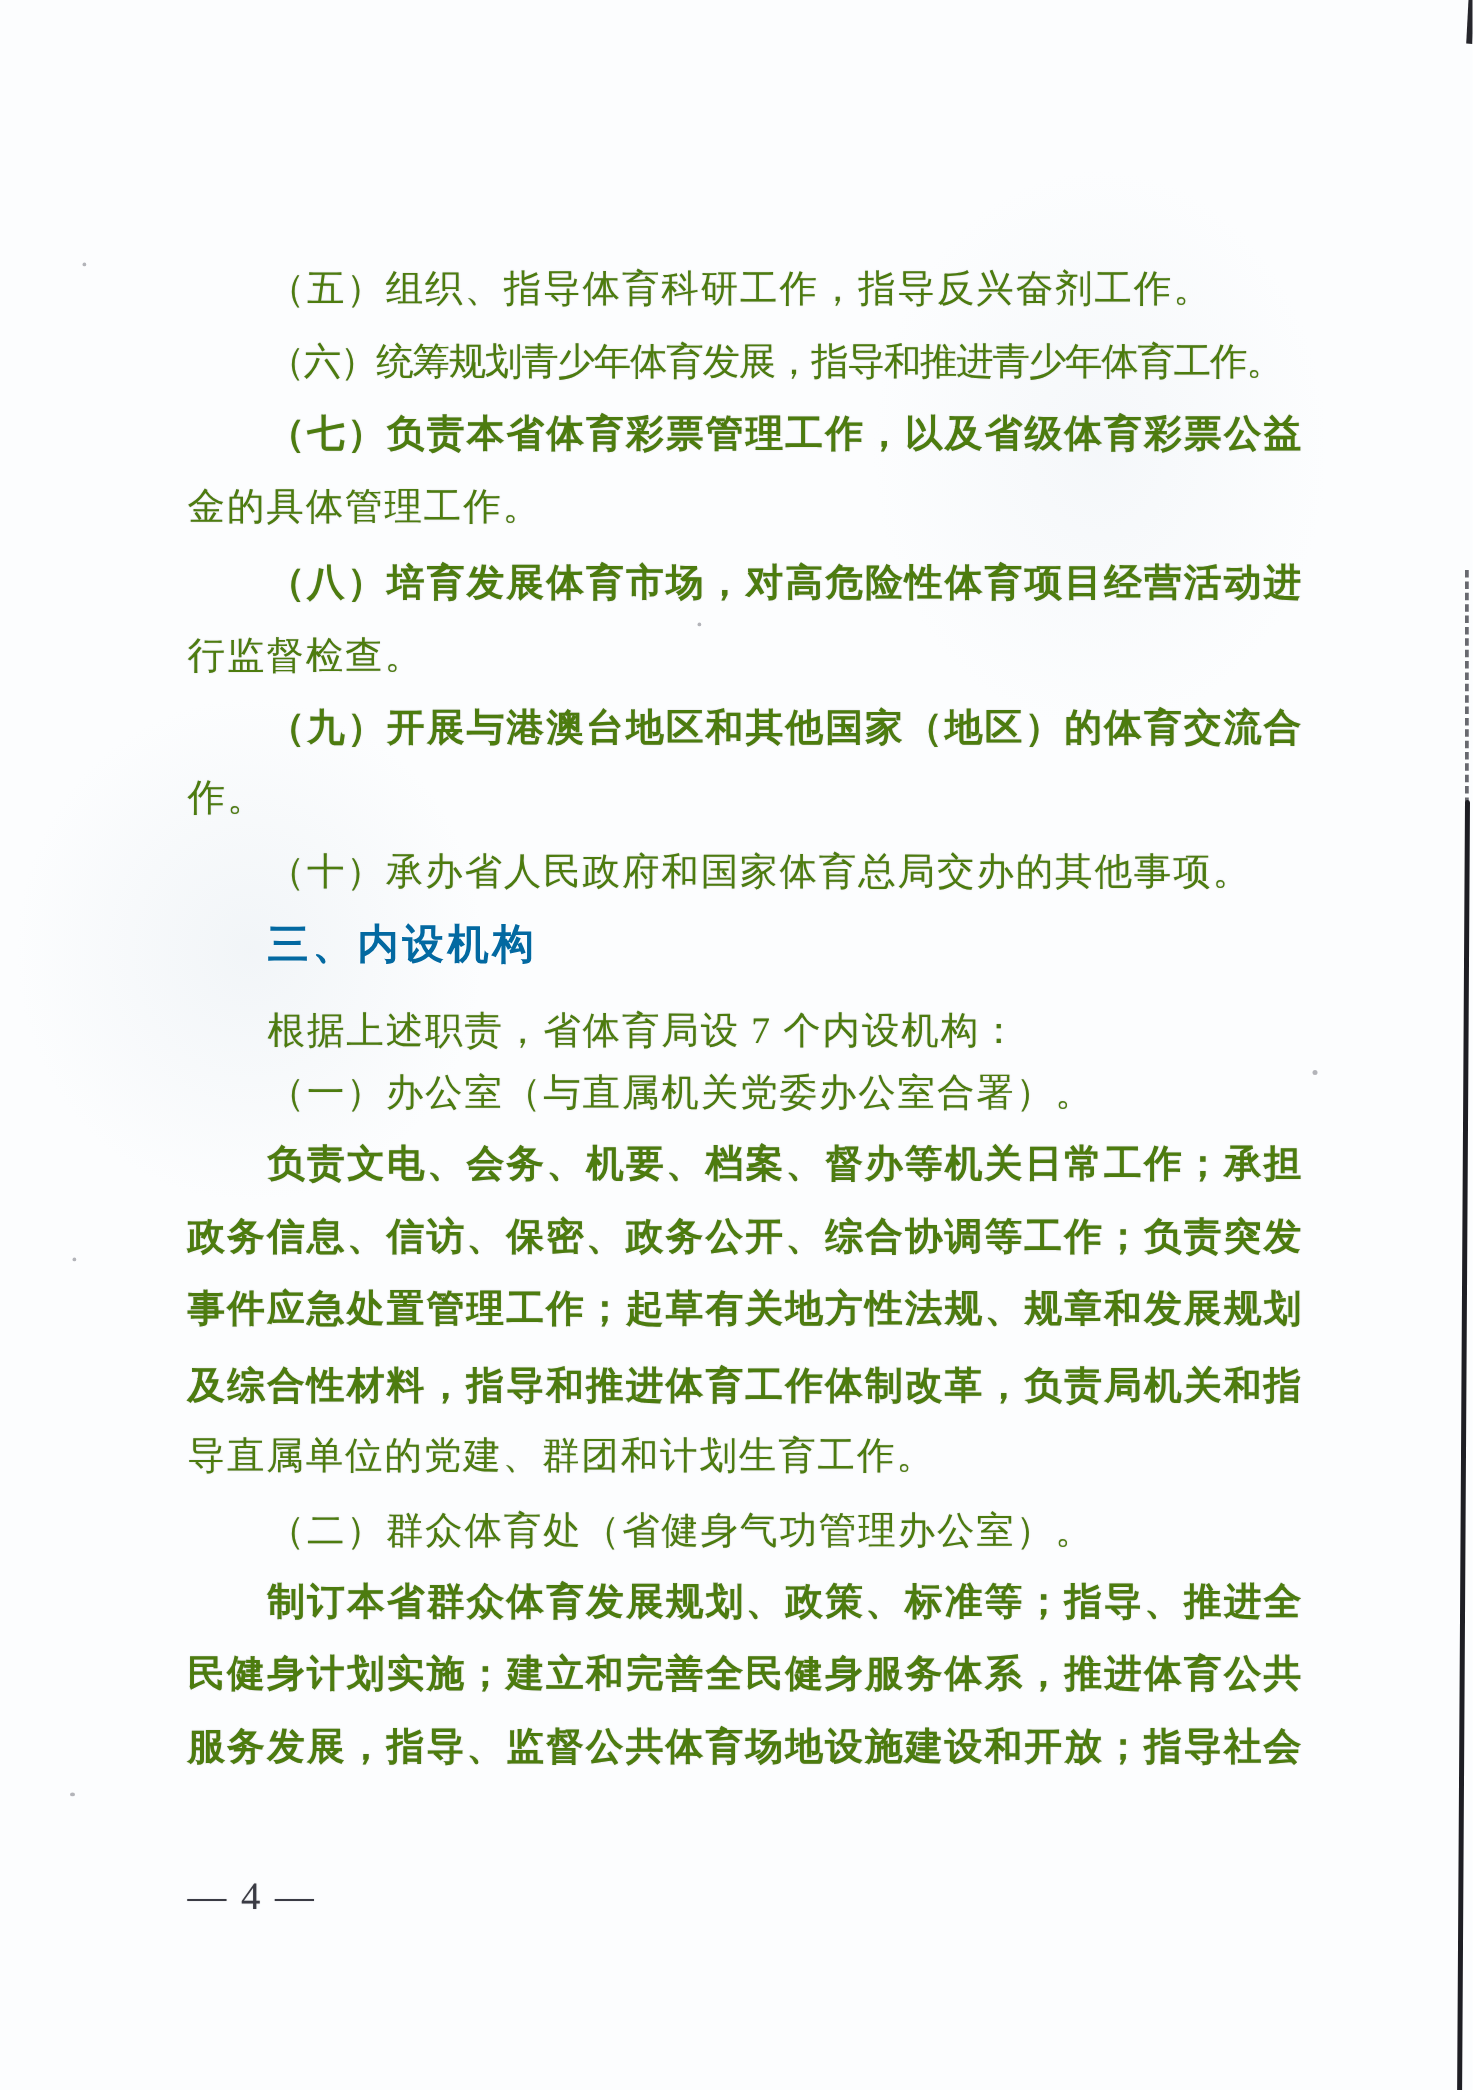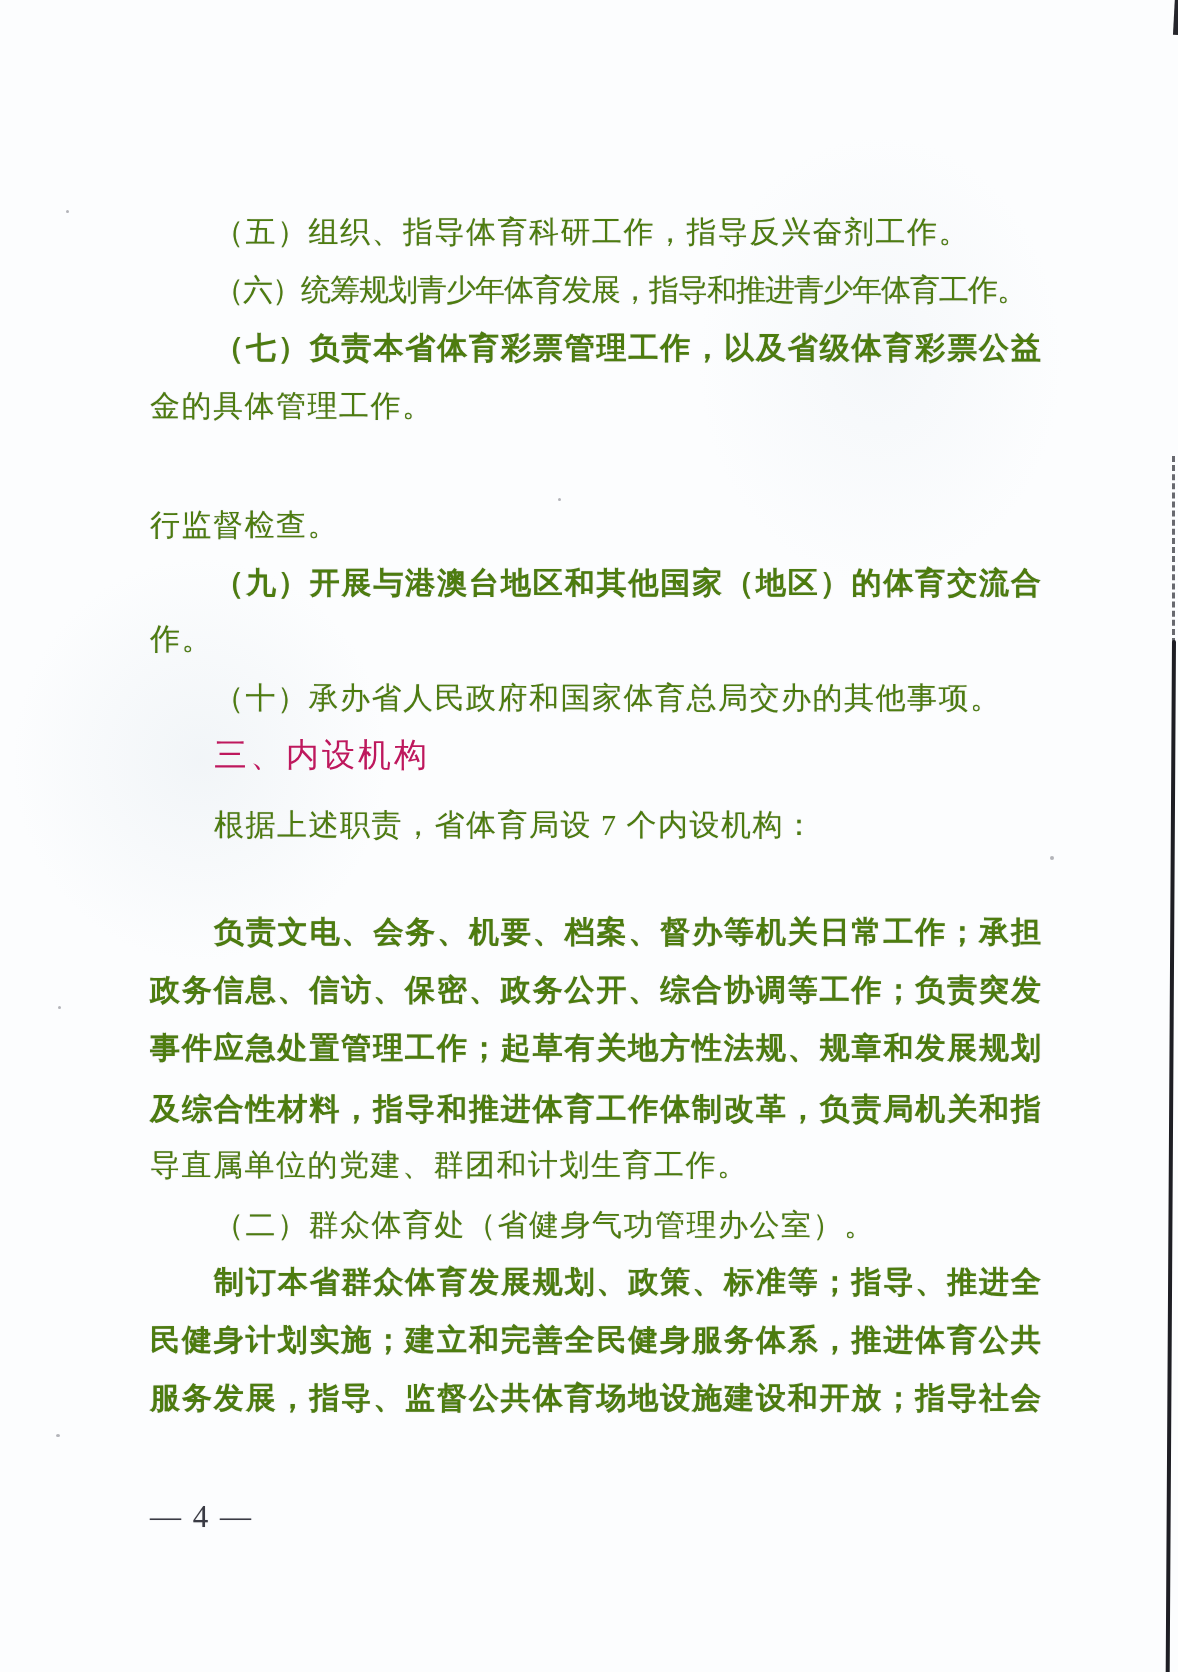--- a/index.html
+++ b/index.html
@@ -20,22 +20,22 @@
     line-height:58px; font-size:30px; letter-spacing:1.5px;
     color:#4d7c0f;
     text-shadow:0 0 1px rgba(62,63,72,.35);
   }
   .nat { white-space:nowrap; }
   .indent { text-indent:64px; }
   .fill { text-align:justify; text-align-last:justify; letter-spacing:1px;font-weight:bold; }
   .tight { letter-spacing:-1px; }
   .heading {
     font-family:"DejaVu Sans","Liberation Sans",sans-serif;
-    font-weight:400; font-size:33px; letter-spacing:3px;
-    color:#be185d; text-shadow:none;
+    font-weight:700; font-size:33px; letter-spacing:3px;
+    color:#0369a1; text-shadow:none;
   }
   .pagenum {
     position:absolute; left:150px; top:1492px; height:50px;
     line-height:50px; font-size:31px; letter-spacing:2px;
     color:#3a3b44; white-space:nowrap;
     text-shadow:0 0 1px rgba(62,63,72,.3);
   }
   
   .edge-top-mark { position:absolute; right:-1px; top:-5px; width:5px; height:40px;
     background:#26262c; transform:rotate(3deg); }
@@ -55,26 +55,28 @@
 <body>
 
 <div class="page">
   <div class="tint tint1"></div>
   <div class="tint tint2"></div>
 
   <div class="ln nat indent" style="top:203px">（五）组织、指导体育科研工作，指导反兴奋剂工作。</div>
   <div class="ln nat indent tight" style="top:261px">（六）统筹规划青少年体育发展，指导和推进青少年体育工作。</div>
   <div class="ln fill indent" style="top:319px">（七）负责本省体育彩票管理工作，以及省级体育彩票公益</div>
   <div class="ln nat" style="top:377px">金的具体管理工作。</div>
+  <div class="ln fill indent" style="top:438px">（八）培育发展体育市场，对高危险性体育项目经营活动进</div>
   <div class="ln nat" style="top:496px">行监督检查。</div>
   <div class="ln fill indent" style="top:554px">（九）开展与港澳台地区和其他国家（地区）的体育交流合</div>
   <div class="ln nat" style="top:610px">作。</div>
   <div class="ln nat indent" style="top:669px">（十）承办省人民政府和国家体育总局交办的其他事项。</div>
   <div class="ln nat indent heading" style="top:726px">三、内设机构</div>
   <div class="ln nat indent" style="top:796px">根据上述职责，省体育局设 7 个内设机构：</div>
+  <div class="ln nat indent" style="top:846px">（一）办公室（与直属机关党委办公室合署）。</div>
   <div class="ln fill indent" style="top:903px">负责文电、会务、机要、档案、督办等机关日常工作；承担</div>
   <div class="ln fill" style="top:961px">政务信息、信访、保密、政务公开、综合协调等工作；负责突发</div>
   <div class="ln fill" style="top:1019px">事件应急处置管理工作；起草有关地方性法规、规章和发展规划</div>
   <div class="ln fill" style="top:1080px">及综合性材料，指导和推进体育工作体制改革，负责局机关和指</div>
   <div class="ln nat" style="top:1136px">导直属单位的党建、群团和计划生育工作。</div>
   <div class="ln nat indent" style="top:1196px">（二）群众体育处（省健身气功管理办公室）。</div>
   <div class="ln fill indent" style="top:1253px">制订本省群众体育发展规划、政策、标准等；指导、推进全</div>
   <div class="ln fill" style="top:1311px">民健身计划实施；建立和完善全民健身服务体系，推进体育公共</div>
   <div class="ln fill" style="top:1369px">服务发展，指导、监督公共体育场地设施建设和开放；指导社会</div>
 

